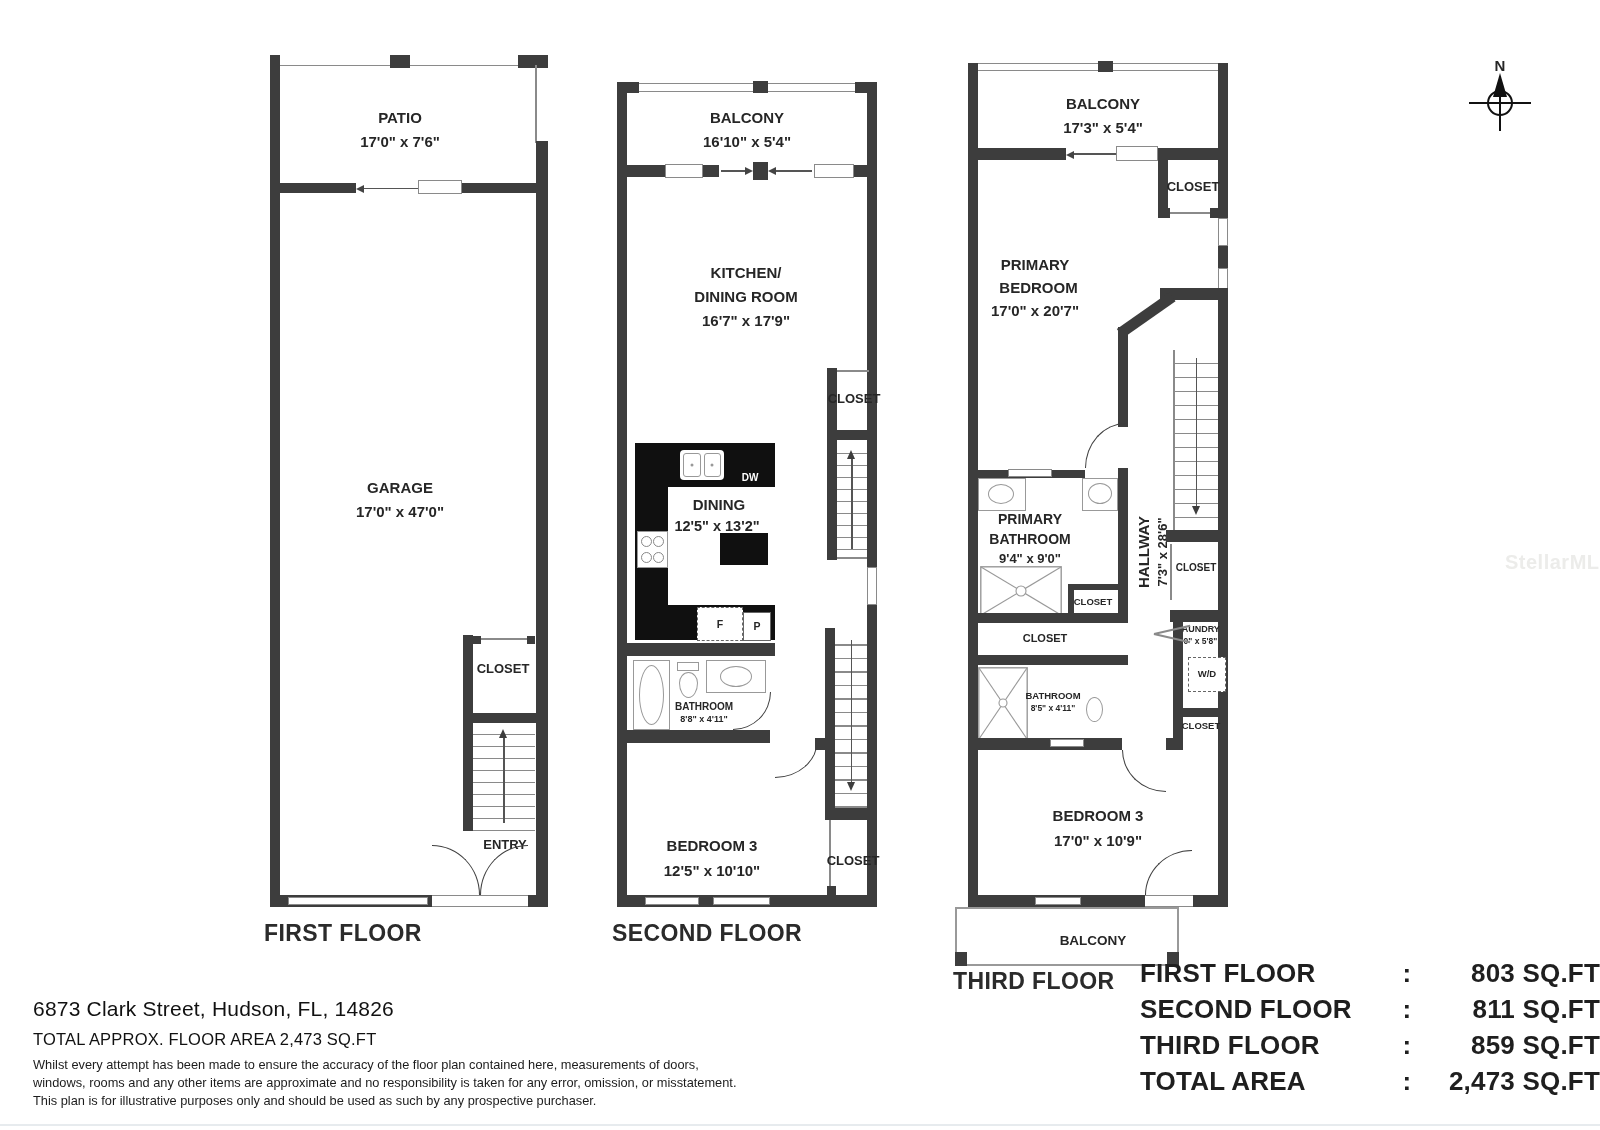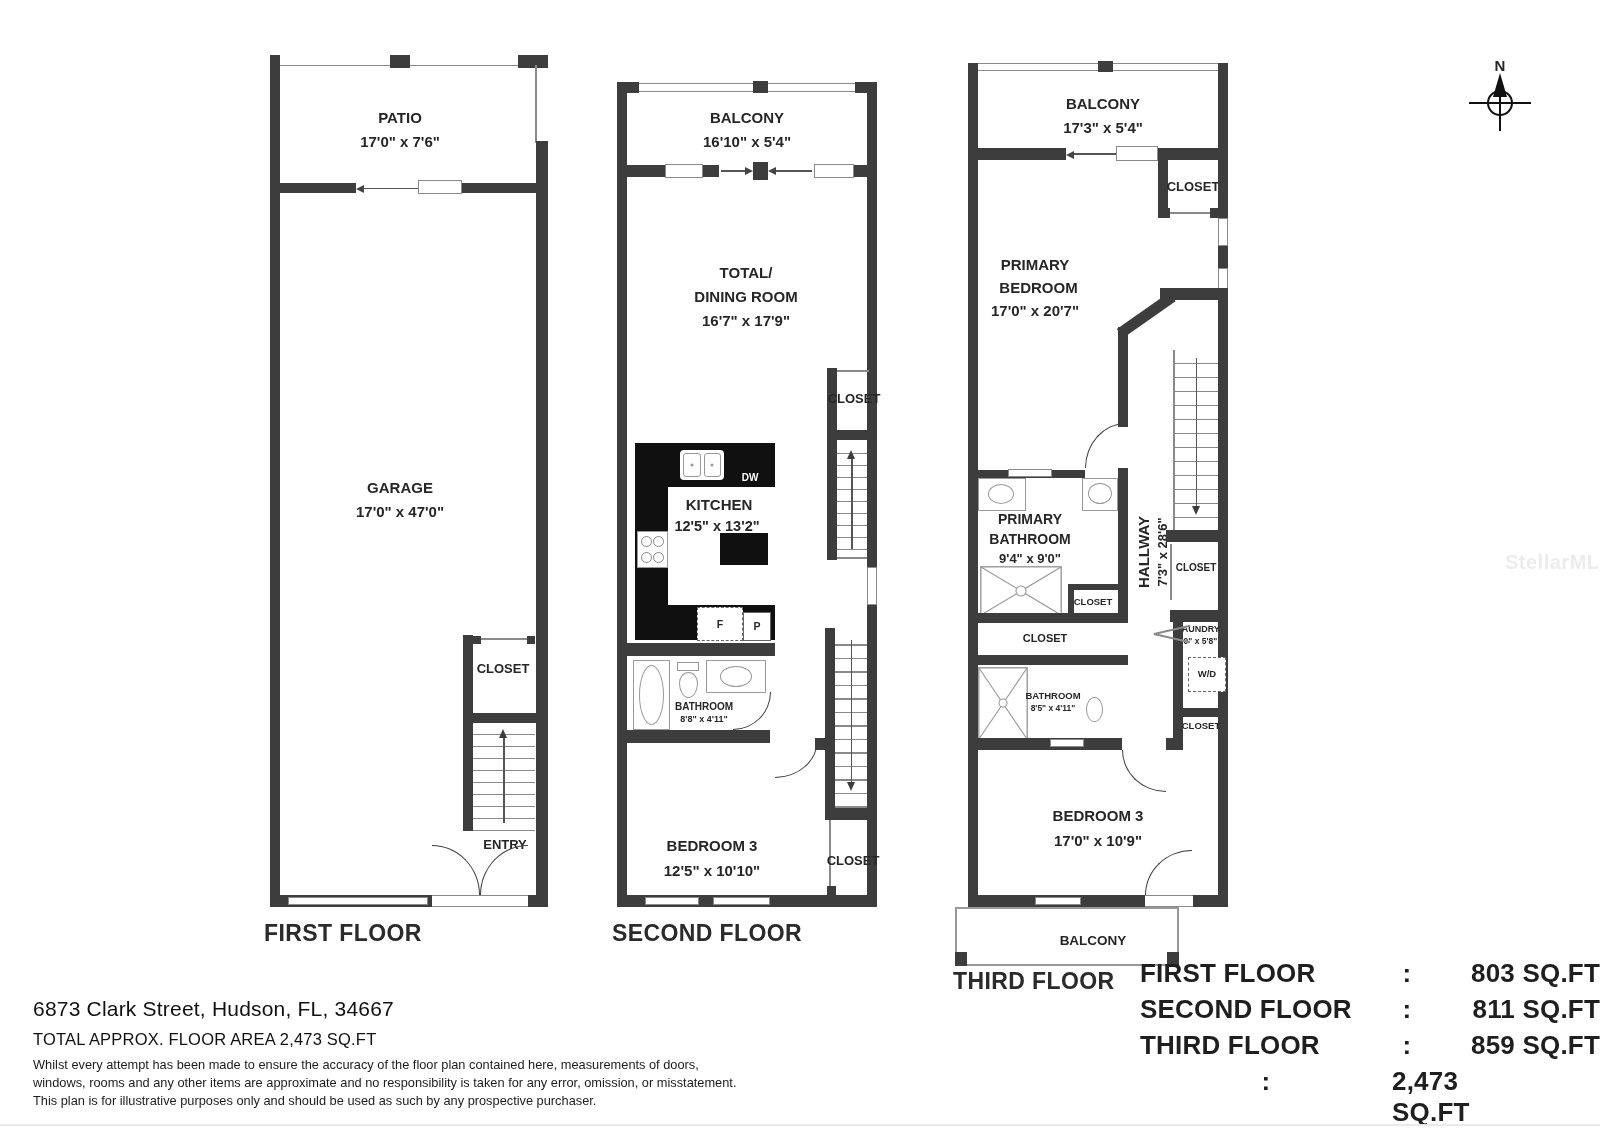--- a/index.html
+++ b/index.html
@@ -109,42 +109,42 @@
     <div class="w" style="left:10px;top:85px;width:38px;height:12px;"></div>
     <div class="win" style="left:48px;top:84px;width:38px;height:14px;"></div>
     <div class="w" style="left:86px;top:85px;width:16px;height:12px;"></div>
     <div class="arrline" style="left:104px;top:90.3px;width:24px;"></div>
     <div class="tri-right" style="left:128px;top:87.3px;"></div>
     <div class="w" style="left:136px;top:82px;width:15px;height:18px;"></div>
     <div class="tri-left" style="left:151px;top:87.3px;"></div>
     <div class="arrline" style="left:159px;top:90.3px;width:36px;"></div>
     <div class="win" style="left:197px;top:84px;width:40px;height:14px;"></div>
     <div class="w" style="left:237px;top:85px;width:13px;height:12px;"></div>
-    <div class="lbl" style="left:129px;top:192px;font-size:15px;">TOTAL/</div>
+    <div class="lbl" style="left:129px;top:192px;font-size:15px;">KITCHEN/</div>
     <div class="lbl" style="left:129px;top:216px;font-size:15px;">DINING ROOM</div>
     <div class="lbl" style="left:129px;top:240px;font-size:15px;">16'7" x 17'9"</div>
     <div class="w" style="left:210px;top:288px;width:10px;height:192px;"></div>
     <div class="tl" style="left:220px;top:290px;width:38px;"></div>
     <div class="w" style="left:252px;top:288px;width:8px;height:8px;"></div>
     <div class="lbl" style="left:237px;top:318px;font-size:13px;">CLOSET</div>
     <div class="w" style="left:210px;top:350px;width:50px;height:10px;"></div>
     <div class="stairs st12" style="left:220px;top:362px;width:30px;height:114px;"></div>
     <div class="rail" style="left:234px;top:379px;height:90px;"></div>
     <div class="tri-up" style="left:230px;top:370px;"></div>
     <div class="tl" style="left:220px;top:477px;width:30px;"></div>
     <div class="win" style="left:250px;top:487px;width:10px;height:38px;"></div>
     <div class="k" style="left:18px;top:363px;width:140px;height:44px;"></div>
     <div class="k" style="left:18px;top:407px;width:33px;height:153px;"></div>
     <div class="k" style="left:18px;top:525px;width:140px;height:35px;"></div>
     <div class="sink2" style="left:63px;top:370px;width:44px;height:30px;">
       <div class="basin"></div>
       <div class="basin"></div>
     </div>
     <div class="lblw" style="left:133px;top:398px;font-size:10px;">DW</div>
-    <div class="lbl" style="left:102px;top:424px;font-size:15px;">KITCHEN</div>
+    <div class="lbl" style="left:102px;top:424px;font-size:15px;">DINING</div>
     <div class="lbl" style="left:100px;top:446px;font-size:14.5px;">12'5" x 13'2"</div>
     <div class="stove fix" style="left:20px;top:451px;width:31px;height:37px;">
       <div class="burner"></div>
         <div class="burner"></div>
       <div class="burner"></div>
         <div class="burner"></div>
     </div>
     <div class="k" style="left:103px;top:453px;width:48px;height:32px;"></div>
     <div class="dwin" style="left:80px;top:527px;width:46px;height:34px;"></div>
     <div class="lbl" style="left:103px;top:544px;font-size:10.5px;">F</div>
@@ -288,26 +288,27 @@
   <div id="summary">
     <div>FIRST FLOOR</div>
     <div class="sc">:</div>
     <div class="sv">803 SQ.FT</div>
     <div>SECOND FLOOR</div>
     <div class="sc">:</div>
     <div class="sv">811 SQ.FT</div>
     <div>THIRD FLOOR</div>
     <div class="sc">:</div>
     <div class="sv">859 SQ.FT</div>
+    <div>TOTAL AREA</div>
     <div class="sc">:</div>
     <div class="sv">2,473 SQ.FT</div>
   </div>
 
   <div id="footer">
-    <div id="addr">6873 Clark Street, Hudson, FL, 34667</div>
+    <div id="addr">6873 Clark Street, Hudson, FL, 14826</div>
     <div id="total">TOTAL APPROX. FLOOR AREA 2,473 SQ.FT</div>
     <div id="disc">
       <div>Whilst every attempt has been made to ensure the accuracy of the floor plan contained here, measurements of doors,</div>
       <div>windows, rooms and any other items are approximate and no responsibility is taken for any error, omission, or misstatement.</div>
       <div>This plan is for illustrative purposes only and should be used as such by any prospective purchaser.</div>
     </div>
   </div>
 
   <div id="bottom-strip"></div>
 </div>

